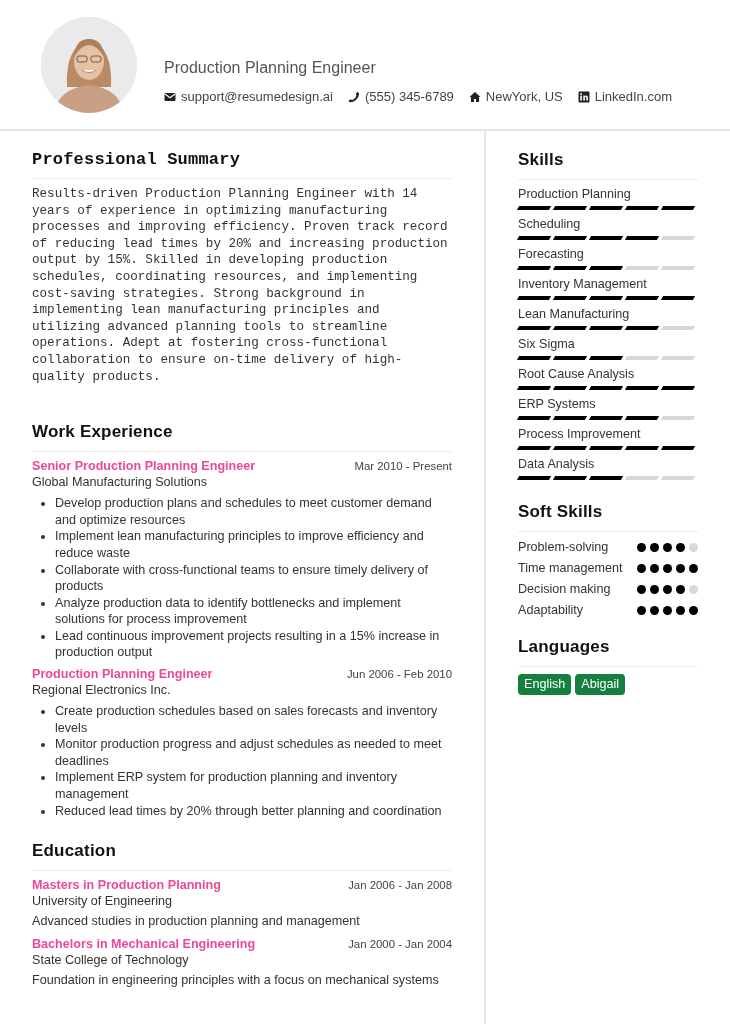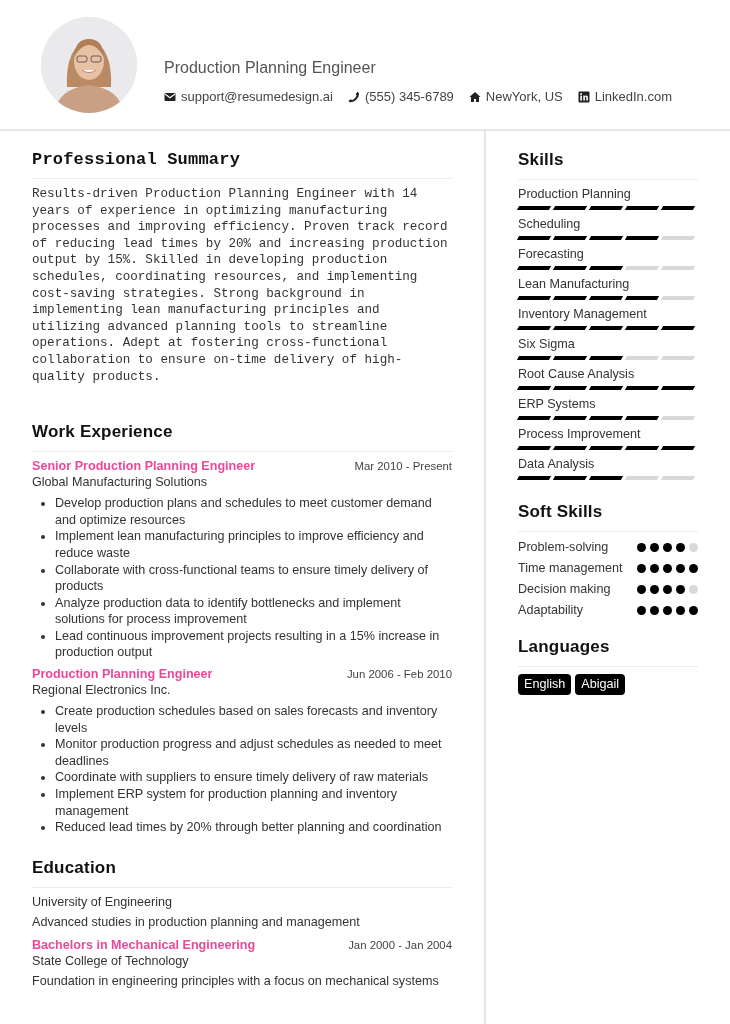--- a/index.html
+++ b/index.html
@@ -43,21 +43,21 @@
     .bar { width: 33px; height: 4px; margin-right: 4px; transform: skewX(-30deg); background: #d8d8d8; }
     .bar.on { background: #000; }
 
     .soft-row { display: flex; justify-content: space-between; align-items: flex-start; margin-bottom: 4px; }
     .soft-name { font-size: 12.6px; color: #333; line-height: 17px; width: 105px; }
     .dots { display: flex; padding-top: 4px; }
     .dot { width: 9px; height: 9px; border-radius: 50%; margin-left: 4px; background: #d9d9d9; }
     .dot.on { background: #000; }
 
     .langs { display: flex; margin-top: 3px; }
-    .lang { background: #000000; color: #fff; font-size: 12.6px; padding: 3px 6px 4px; border-radius: 4px; margin-right: 4px; }
+    .lang { background: #15803d; color: #fff; font-size: 12.6px; padding: 3px 6px 4px; border-radius: 4px; margin-right: 4px; }
   </style>
 </head>
 <body>
 
 <div class="header">
   <div class="photo">
     <svg viewBox="0 0 96 96">
       <rect width="96" height="96" fill="#eaeaec"></rect>
       <path d="M26 70 Q24 30 48 22 Q72 30 70 70 Z" fill="#b98a63"></path>
       <ellipse cx="48" cy="44" rx="15" ry="19" fill="#e7c1a4"></ellipse>
@@ -135,30 +135,33 @@
     </div>
     <div class="job" style="margin-top:6px;">
       <div class="job-head">
         <span class="job-role">Production Planning Engineer</span>
         <span class="job-date">Jun 2006 - Feb 2010</span>
       </div>
       <div class="job-org">Regional Electronics Inc.</div>
       <ul class="bullets">
         <li>Create production schedules based on sales forecasts and inventory levels</li>
         <li>Monitor production progress and adjust schedules as needed to meet deadlines</li>
-        <li>Coordinate with suppliers to ensure timely delivery of raw materials</li>
         <li>Implement ERP system for production planning and inventory management</li>
         <li>Reduced lead times by 20% through better planning and coordination</li>
       </ul>
     </div>
   </div>
 
   <div class="section">
     <div class="sec-title">Education</div>
     <div class="edu">
+      <div class="job-head">
+        <span class="job-role">Masters in Production Planning</span>
+        <span class="job-date">Jan 2006 - Jan 2008</span>
+      </div>
       <div class="job-org">University of Engineering</div>
       <div class="edu-desc">Advanced studies in production planning and management</div>
     </div>
     <div class="edu">
       <div class="job-head">
         <span class="job-role">Bachelors in Mechanical Engineering</span>
         <span class="job-date">Jan 2000 - Jan 2004</span>
       </div>
       <div class="job-org">State College of Technology</div>
       <div class="edu-desc">Foundation in engineering principles with a focus on mechanical systems</div>
@@ -194,37 +197,37 @@
           <div class="skill-name">Forecasting</div>
           <div class="bars">
             <span class="bar on"></span>
             <span class="bar on"></span>
             <span class="bar on"></span>
             <span class="bar"></span>
             <span class="bar"></span>
           </div>
         </div>
         <div class="skill">
+          <div class="skill-name">Inventory Management</div>
+          <div class="bars">
+            <span class="bar on"></span>
+            <span class="bar on"></span>
+            <span class="bar on"></span>
+            <span class="bar on"></span>
+            <span class="bar on"></span>
+          </div>
+        </div>
+        <div class="skill">
           <div class="skill-name">Lean Manufacturing</div>
           <div class="bars">
             <span class="bar on"></span>
             <span class="bar on"></span>
             <span class="bar on"></span>
             <span class="bar on"></span>
             <span class="bar"></span>
-          </div>
-        </div>
-        <div class="skill">
-          <div class="skill-name">Inventory Management</div>
-          <div class="bars">
-            <span class="bar on"></span>
-            <span class="bar on"></span>
-            <span class="bar on"></span>
-            <span class="bar on"></span>
-            <span class="bar on"></span>
           </div>
         </div>
         <div class="skill">
           <div class="skill-name">Six Sigma</div>
           <div class="bars">
             <span class="bar on"></span>
             <span class="bar on"></span>
             <span class="bar on"></span>
             <span class="bar"></span>
             <span class="bar"></span>

